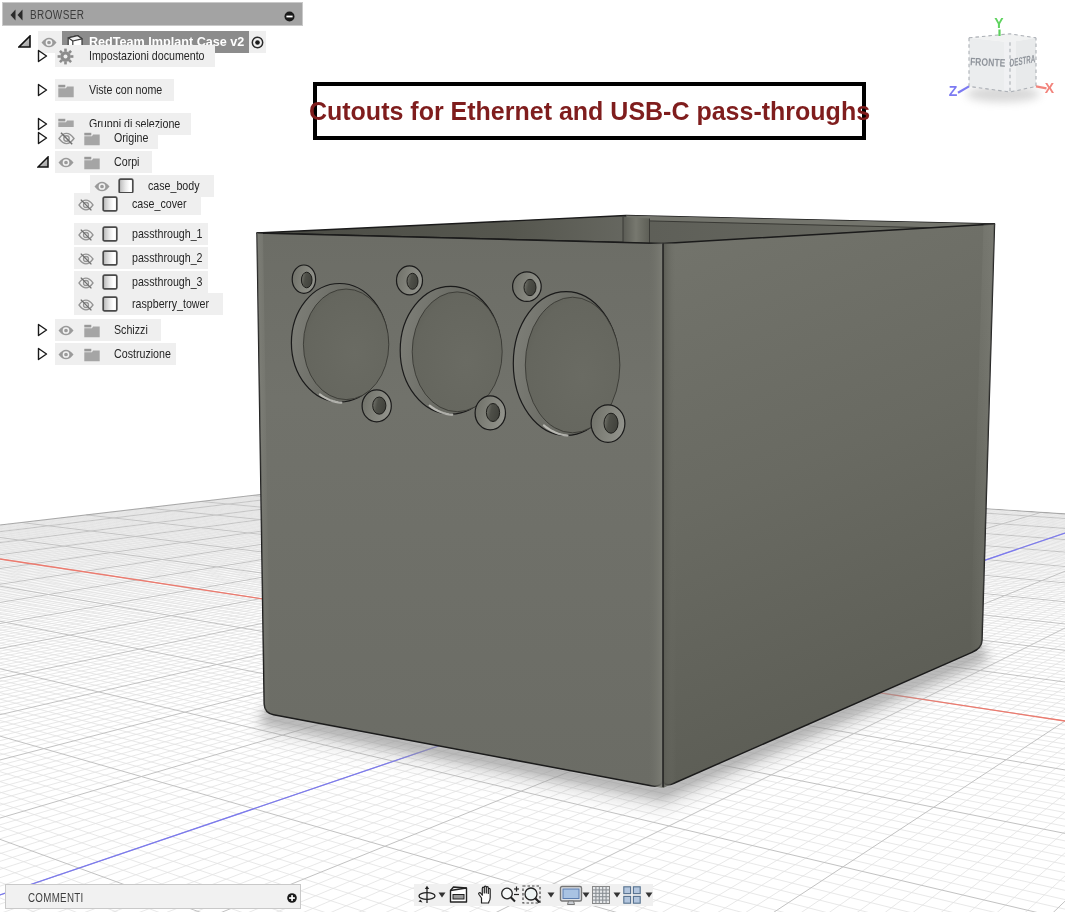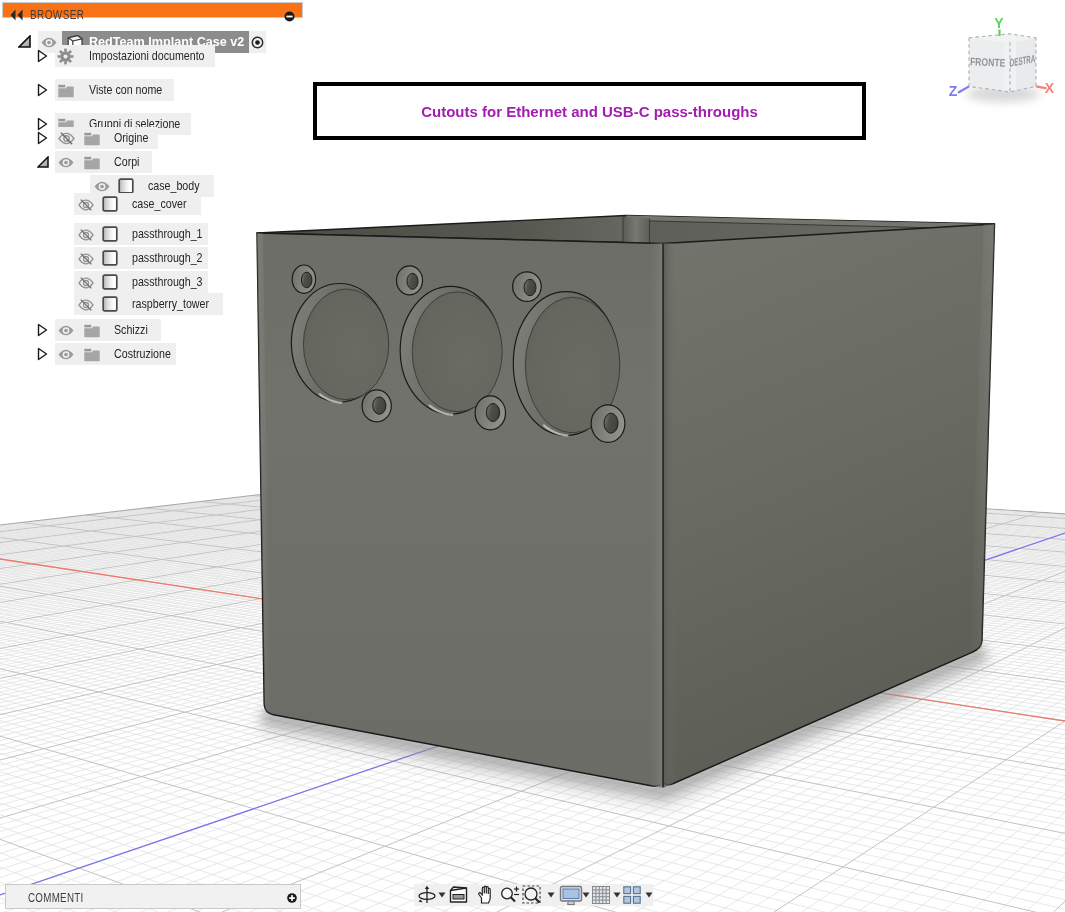--- a/index.html
+++ b/index.html
@@ -549,28 +549,28 @@
         <stop offset="0.45" stop-color="#e8e8e8"></stop>
         <stop offset="0.75" stop-color="#fff"></stop>
 </linearGradient>
 <linearGradient id="trigrad" x1="0" y1="0" x2="1" y2="1">
 <stop offset="0" stop-color="#e8e8e8"></stop>
         <stop offset="1" stop-color="#9a9a9a"></stop>
 </linearGradient>
 </defs>
 </svg>
 <style>
-#browser{position:absolute;left:2px;top:2px;width:301px;height:16px;background:#f97316;border:1px solid #c9c9c9;box-sizing:border-box;}
+#browser{position:absolute;left:2px;top:2px;width:301px;height:24px;background:#a3a3a3;border:1px solid #c9c9c9;box-sizing:border-box;}
 #browser .t{position:absolute;left:27px;top:4.5px;font-size:12.5px;color:#3c3c3c;letter-spacing:0.5px;display:inline-block;transform:scaleX(0.8);transform-origin:0 50%;}
 .row{position:absolute;height:24px;}
 .rowbg{position:absolute;top:1px;height:22px;background:#efefef;}
 .lbl{position:absolute;font-size:13px;color:#262626;top:4px;white-space:nowrap;display:inline-block;transform:scaleX(0.82);transform-origin:0 50%;}
 svg.ic{position:absolute;}
 #banner{position:absolute;left:313px;top:82px;width:553px;height:58px;background:#fff;border:4px solid #000;box-sizing:border-box;display:flex;align-items:center;justify-content:center;}
-#banner span{font-size:15px;font-weight:bold;color:#a21caf;white-space:nowrap;}
+#banner span{font-size:25px;font-weight:bold;color:#7f1d1d;white-space:nowrap;}
 #commenti{position:absolute;left:5px;top:884px;width:296px;height:25px;background:#f1f1f1;border:1px solid #c9c9c9;box-sizing:border-box;}
 #commenti .t{position:absolute;left:22px;top:5.5px;font-size:12.5px;color:#3c3c3c;letter-spacing:0.4px;display:inline-block;transform:scaleX(0.78);transform-origin:0 50%;}
 #toolbar{position:absolute;left:414px;top:883.5px;width:239px;height:22px;background:#f0f0f0;}
 </style>
 
 <div id="browser">
   <svg class="ic" style="left:6px;top:6px" width="15" height="12" viewBox="0 0 15 12">
     <path d="M6.5 0.5 L1.5 6 L6.5 11.5 Z" fill="#2a2a2a"></path>
       <path d="M13.5 0.5 L8.5 6 L13.5 11.5 Z" fill="#2a2a2a"></path>
   </svg>

